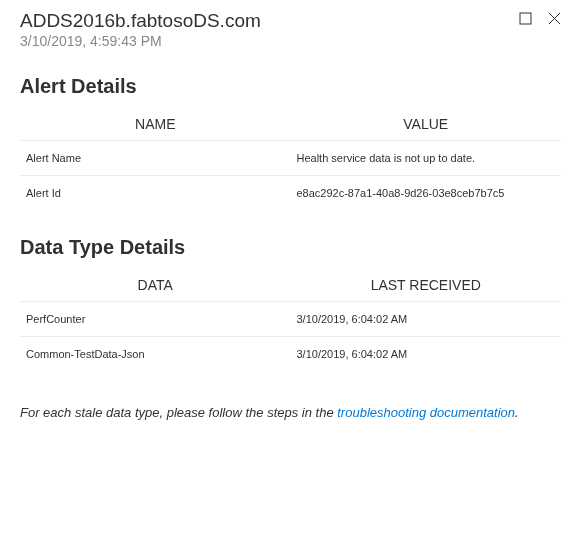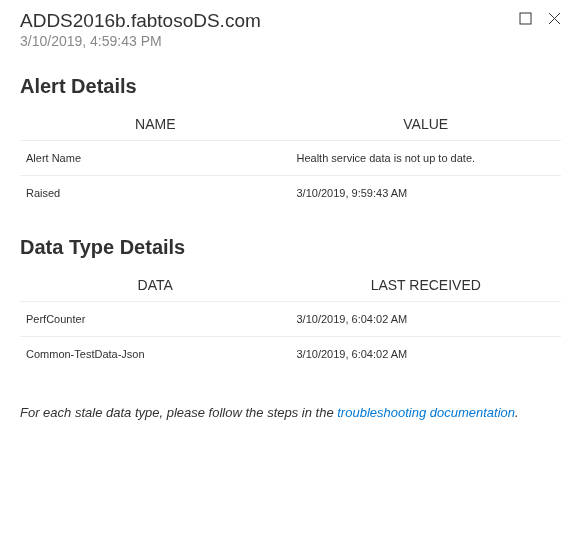--- a/index.html
+++ b/index.html
@@ -126,22 +126,22 @@
           <th>NAME</th>
           <th>VALUE</th>
         </tr>
       </thead>
       <tbody>
         <tr>
           <td>Alert Name</td>
           <td>Health service data is not up to date.</td>
         </tr>
         <tr>
-          <td>Raised</td>
-          <td>3/10/2019, 9:59:43 AM</td>
+          <td>Alert Id</td>
+          <td>e8ac292c-87a1-40a8-9d26-03e8ceb7b7c5</td>
         </tr>
       </tbody>
     </table>
   </div>
 
   <div class="section">
     <div class="section-title">Data Type Details</div>
     <table class="tbl">
       <colgroup>
           <col class="c1">

